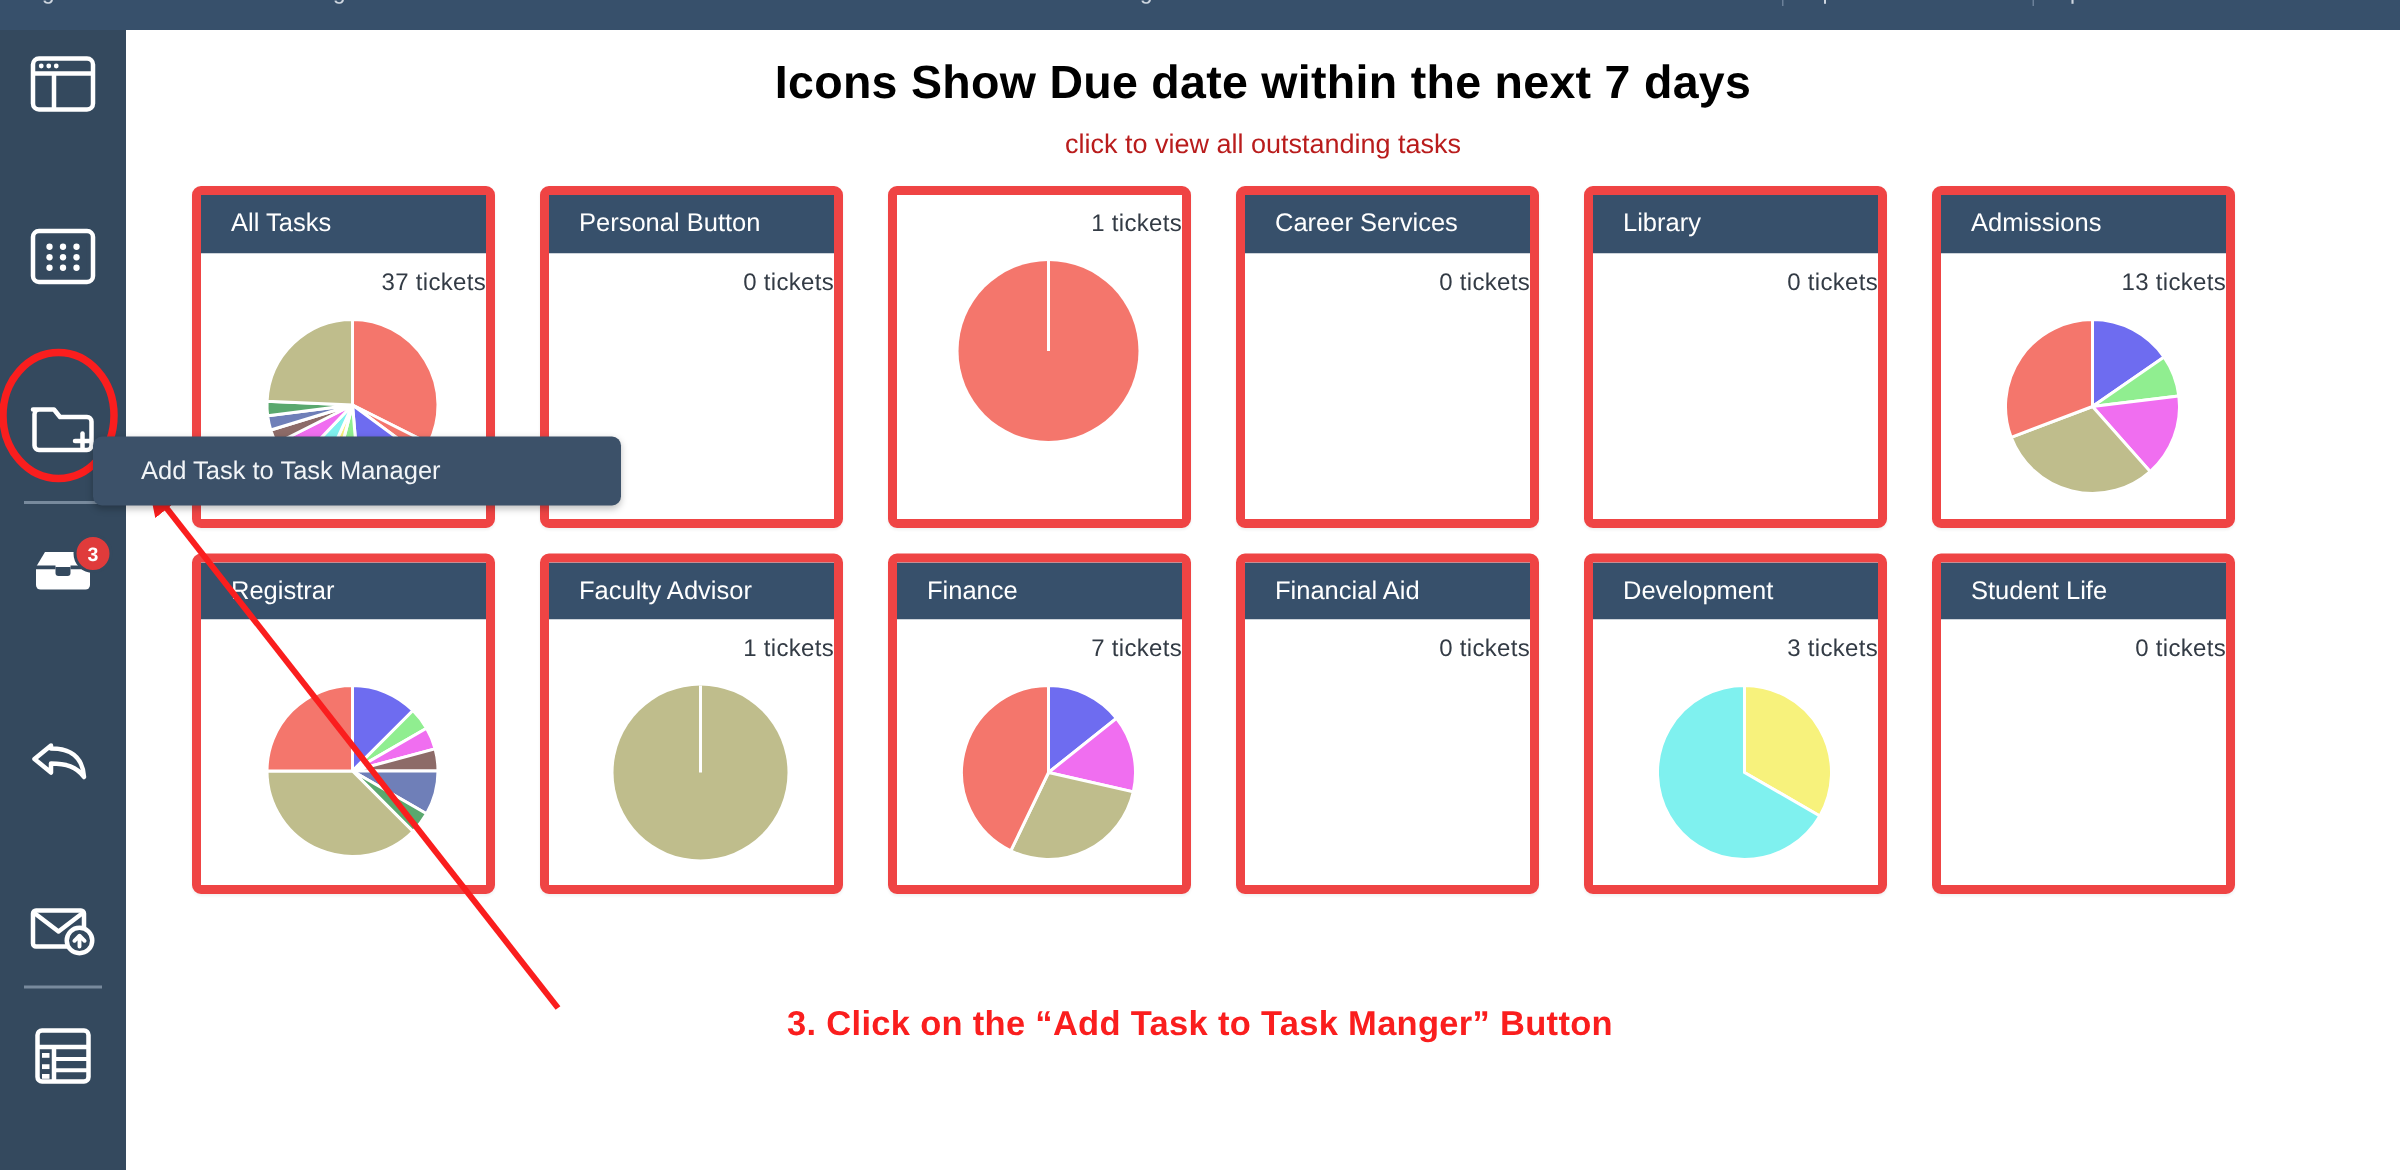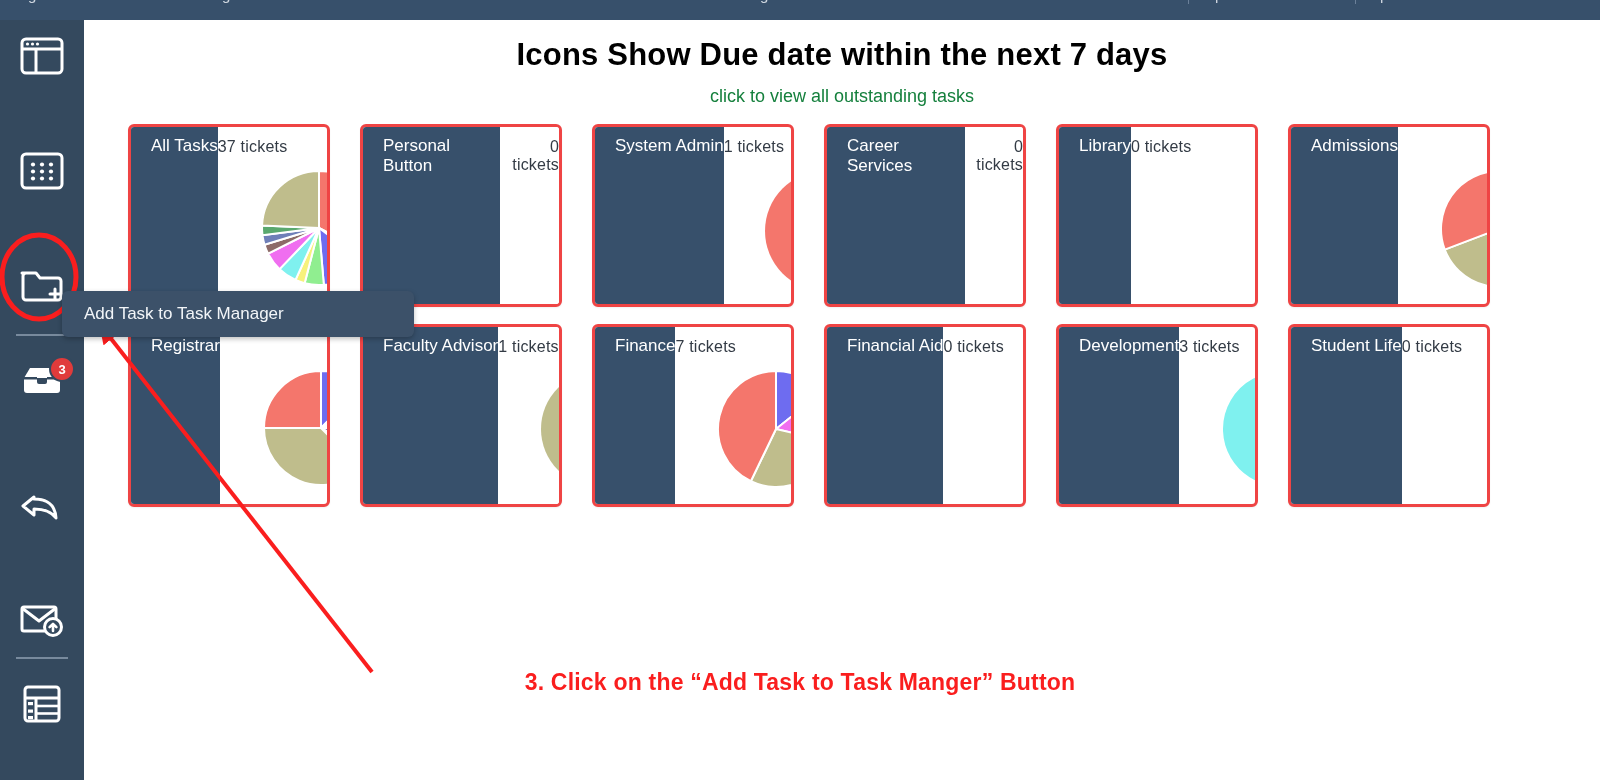--- a/index.html
+++ b/index.html
@@ -49,51 +49,51 @@
 
   
   .main { position: absolute; left: 84px; top: 20px; width: 1516px; height: 760px; background: #fff; }
 
   .page-title {
     position: absolute; left: 0; top: 17px; width: 1516px; text-align: center;
     color: #000000; font-size: 31px; font-weight: 600; letter-spacing: .2px;
   }
   .page-subtitle {
     position: absolute; left: 0; top: 66px; width: 1516px; text-align: center;
-    color: #15803d; font-size: 18px; font-weight: 400;
+    color: #b91c1c; font-size: 18px; font-weight: 400;
   }
 
   .cards { position: absolute; left: 44px; top: 104px; width: 1430px; }
   .card-row { display: flex; gap: 30px; margin-bottom: 17px; }
   .card {
     width: 202px; background: #fff;
-    border: 3px solid #ef4444; border-radius: 6px;
+    border: 6px solid #ef4444; border-radius: 6px;
     box-shadow: 0 1px 2px rgba(0,0,0,.06);
     overflow: hidden;
-    display: flex; 
+    display: flex; flex-direction: column;
   }
   .card-head {
     background: #37506b; color: #ffffff;
     font-size: 17px; padding: 9px 0 10px 20px; line-height: 1.15;
   }
   .card-body { height: 177px; position: relative; background:#fff; }
   .card-count {
     text-align: right; color: #333b45; font-size: 16px;
     padding-top: 11px; letter-spacing: .2px;
   }
   .pie-wrap { position: absolute; left: 0; top: 42px; width: 202px; display:flex; justify-content:center; }
   .pie { display: block; }
 
   
   .anno-layer { position: absolute; left: 0; top: 0; width: 1600px; height: 780px; pointer-events: none; }
   .tooltip {
     position: absolute; left: 62px; top: 291px; width: 352px; height: 46px;
     background: #3c5169; border-radius: 6px;
     color: #f2f5f8; font-size: 17px;
-    display: flex; align-items: center; padding-left: 22px;
+    display: flex; align-items: center; padding-left: 32px;
     box-shadow: 0 2px 5px rgba(0,0,0,.25);
   }
   .anno-text {
     position: absolute; left: 0; top: 669px; width: 1600px;
     text-align: center; color: #fa1e1e;
     font-size: 23px; font-weight: 700; letter-spacing: .2px;
   }
 </style>
 </head>
 <body>
@@ -235,21 +235,20 @@
         </div>
       </div>
       <div class="card">
         <div class="card-head">Personal Button</div>
         <div class="card-body">
           <div class="card-count">0 tickets</div>
           <div class="pie-wrap"></div>
         </div>
       </div>
       <div class="card">
-        <div class="card-head">System Admin</div>
         <div class="card-body">
           <div class="card-count">1 tickets</div>
           <div class="pie-wrap">
                 <svg width="124" height="124" viewBox="0 0 124 124" class="pie">
                   <circle cx="62" cy="62" r="60" fill="#f4766c"></circle>
                   <line x1="62" y1="62" x2="62" y2="2" stroke="#fff" stroke-width="2"></line>
                 </svg>
               </div>
         </div>
       </div>
@@ -263,20 +262,21 @@
       <div class="card">
         <div class="card-head">Library</div>
         <div class="card-body">
           <div class="card-count">0 tickets</div>
           <div class="pie-wrap"></div>
         </div>
       </div>
       <div class="card">
         <div class="card-head">Admissions</div>
         <div class="card-body">
+          <div class="card-count">13 tickets</div>
           <div class="pie-wrap">
                 <svg width="120" height="120" viewBox="0 0 120 120" class="pie">
                   <path d="M 60 60 L 60 2 A 58 58 0 0 1 107.73306422183207 27.05224468959296 Z" fill="#6e6cf0" stroke="#ffffff" stroke-width="2"></path>
                   <path d="M 60 60 L 107.73306422183207 27.05224468959296 A 58 58 0 0 1 117.57711469768714 53.00887254519127 Z" fill="#90ee90" stroke="#ffffff" stroke-width="2"></path>
                   <path d="M 60 60 L 117.57711469768714 53.00887254519127 A 58 58 0 0 1 98.46111417796612 103.41362339392387 Z" fill="#f06ef0" stroke="#ffffff" stroke-width="2"></path>
                   <path d="M 60 60 L 98.46111417796612 103.41362339392387 A 58 58 0 0 1 5.769057924245949 80.56708344846709 Z" fill="#bfbd8c" stroke="#ffffff" stroke-width="2"></path>
                   <path d="M 60 60 L 5.769057924245949 80.56708344846709 A 58 58 0 0 1 59.99999999999999 2 Z" fill="#f4766c" stroke="#ffffff" stroke-width="2"></path>
                 </svg>
               </div>
         </div>

